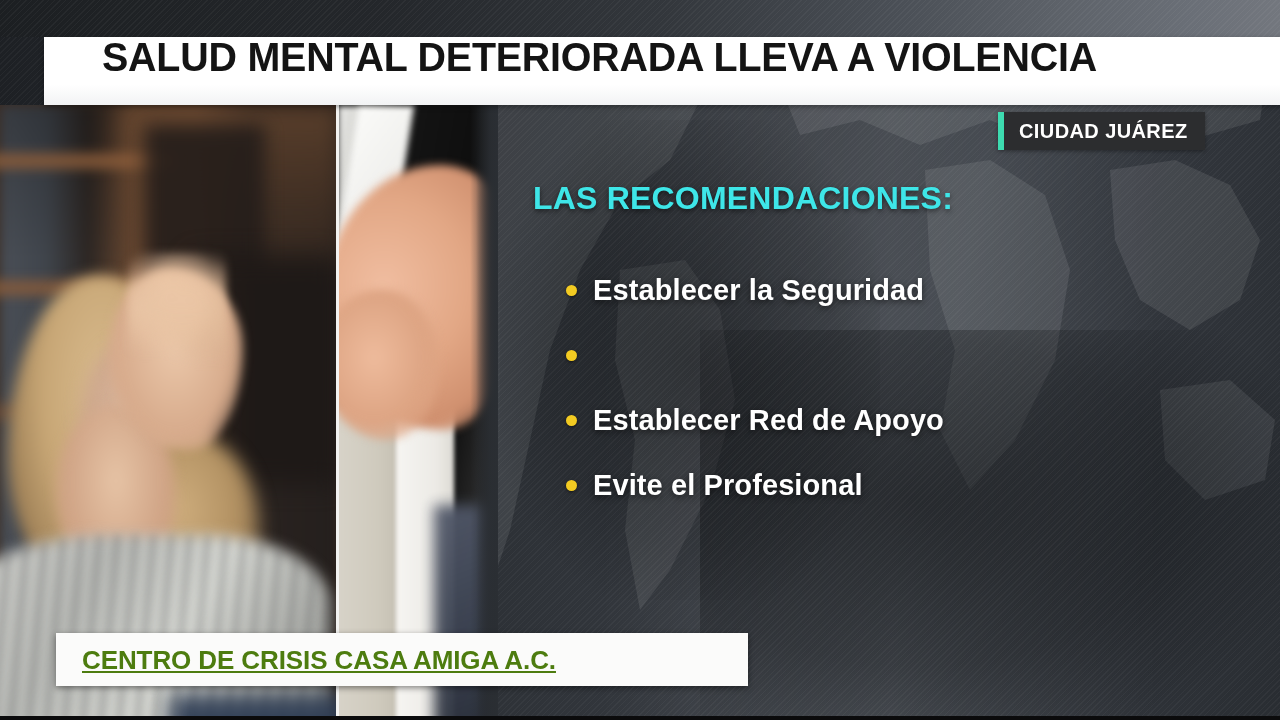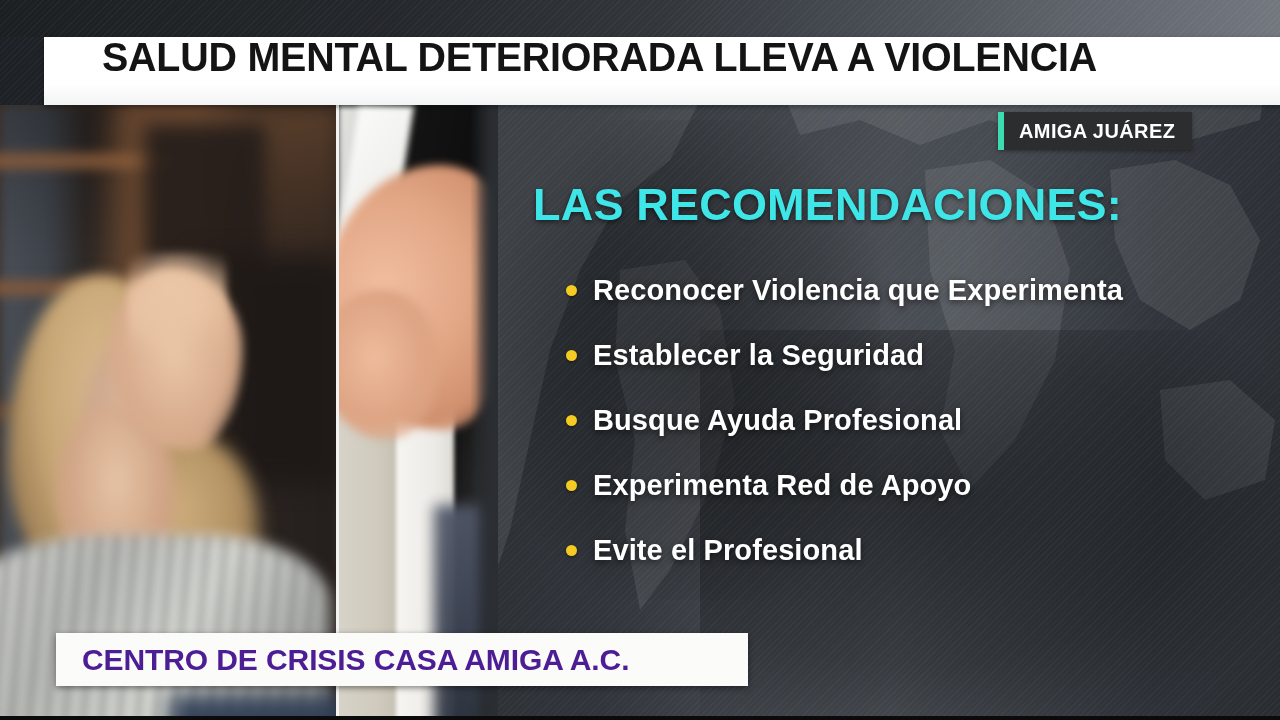--- a/index.html
+++ b/index.html
@@ -255,21 +255,21 @@
     color:#ffffff; font-size:20px; font-weight:bold;
     letter-spacing:0.4px; white-space:nowrap; line-height:1;
   }
 
   
   .content-panel { position:absolute; top:170px; left:498px; width:782px; height:460px; }
 
   .panel-heading {
     position:absolute; top:12px; left:35px;
     color:#3ee6e8;
-    font-size:45px; font-weight:bold;
+    font-size:32px; font-weight:bold;
     letter-spacing:0.2px;
     text-shadow:0 2px 5px rgba(0,0,0,0.55);
     white-space:nowrap;
     line-height:1;
   }
 
   .bullet-list { position:absolute; top:88px; left:68px; width:700px; }
   .bullet-item {
     display:flex; align-items:center;
     height:65px;
@@ -293,25 +293,26 @@
   
   .lower-banner {
     position:absolute; top:633px; left:56px;
     width:692px; height:53px;
     background:#fbfbfa;
     box-shadow:0 2px 6px rgba(0,0,0,0.45);
     display:flex; align-items:center;
   }
   .lower-text {
     margin-left:26px;
-    font-size:30px; font-weight:bold;
-    color:#4c1d95;
+    font-size:26px; font-weight:bold;
+    color:#4d7c0f;
     letter-spacing:-0.1px;
     white-space:nowrap;
     line-height:1;
+    text-decoration:underline;
   }
 
   
   .bottom-edge {
     position:absolute; left:0; bottom:0; width:1280px; height:4px;
     background:#0b0b0c;
   }
 </style>
 </head>
 <body>
@@ -379,47 +380,42 @@
     <div class="photo-fade"></div>
   </div>
 
   <div class="headline-bar">
     <div class="headline-text">SALUD MENTAL DETERIORADA LLEVA A VIOLENCIA</div>
   </div>
 
   <div class="location-badge">
     <div class="loc-accent"></div>
     <div class="loc-body">
-      <span class="loc-text">AMIGA JUÁREZ</span>
+      <span class="loc-text">CIUDAD JUÁREZ</span>
     </div>
   </div>
 
   <div class="content-panel">
     <div class="panel-heading">LAS RECOMENDACIONES:</div>
 
     <div class="bullet-list">
 
-      <div class="bullet-item">
-        <span class="bullet-dot"></span>
-        <span class="bullet-label">Reconocer Violencia que Experimenta</span>
-      </div>
 
       <div class="bullet-item">
         <span class="bullet-dot"></span>
         <span class="bullet-label">Establecer la Seguridad</span>
       </div>
 
       <div class="bullet-item">
         <span class="bullet-dot"></span>
-        <span class="bullet-label">Busque Ayuda Profesional</span>
       </div>
 
       <div class="bullet-item">
         <span class="bullet-dot"></span>
-        <span class="bullet-label">Experimenta Red de Apoyo</span>
+        <span class="bullet-label">Establecer Red de Apoyo</span>
       </div>
 
       <div class="bullet-item">
         <span class="bullet-dot"></span>
         <span class="bullet-label">Evite el Profesional</span>
       </div>
 
     </div>
   </div>
 

